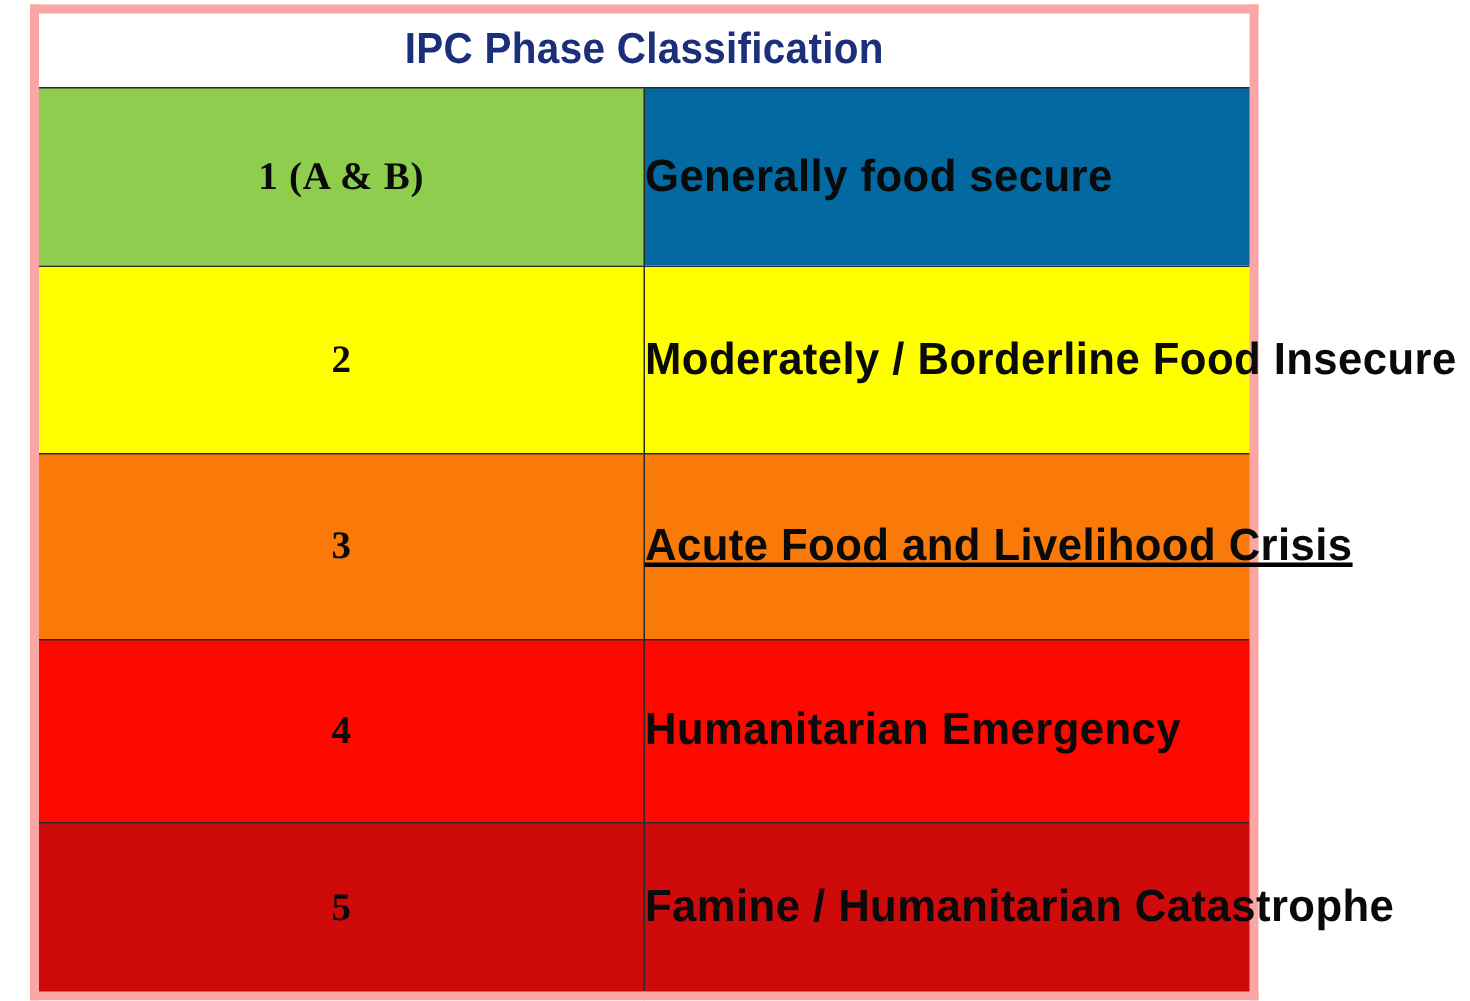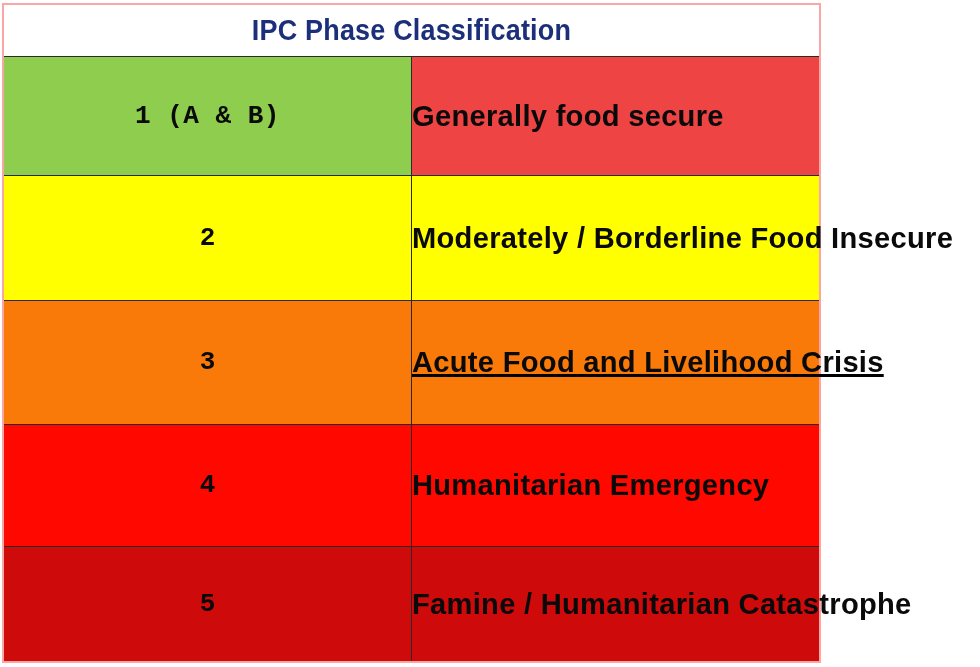--- a/index.html
+++ b/index.html
@@ -17,27 +17,27 @@
   .sheet {
     position: relative;
     width: 980px;
     height: 667px;
     background: #ffffff;
     box-sizing: border-box;
   }
 
   .ipc-table {
     position: absolute;
-    left: 2px;
+    left: 20px;
     top: 3px;
     width: 819px;
     height: 659px;
     border-collapse: collapse;
     table-layout: fixed;
-    border: 2px solid #fca5a5;
+    border: 6px solid #fca5a5;
     box-sizing: border-box;
   }
 
   .ipc-table td, .ipc-table th {
     border: 1px solid #2a2a2a;
     padding: 0;
     margin: 0;
     box-sizing: border-box;
   }
 
@@ -64,21 +64,21 @@
 
   
   .phase-cell {
     width: 218px;
     text-align: center;
     vertical-align: middle;
     border-right: 2px solid #2a2a2a;
   }
   .phase-label {
     display: block;
-    font-family: Liberation Mono, monospace;
+    font-family: Liberation Serif, serif;
     font-weight: bold;
     font-size: 26px;
     color: #0a0a0a;
     line-height: 1;
     white-space: nowrap;
   }
   .phase-label.wide {
     font-size: 26px;
     letter-spacing: 0.5px;
   }
@@ -122,21 +122,21 @@
       <tr>
         <td class="title-cell" colspan="2">
           <span class="title-text" style="color: rgb(27, 47, 122);">IPC Phase Classification</span>
         </td>
       </tr>
 
       <tr class="r1 row-band">
         <td class="phase-cell" style="background: rgb(142, 205, 77);">
           <span class="phase-label wide">1 (A &amp; B)</span>
         </td>
-        <td class="desc-cell" style="background: #ef4444;">
+        <td class="desc-cell" style="background: #0369a1;">
           <span class="desc-text">Generally food secure</span>
         </td>
       </tr>
 
       <tr class="r2 row-band">
         <td class="phase-cell" style="background: rgb(255, 255, 0);">
           <span class="phase-label">2</span>
         </td>
         <td class="desc-cell" style="background: rgb(255, 255, 0);">
           <span class="desc-text">Moderately / Borderline Food Insecure</span>

